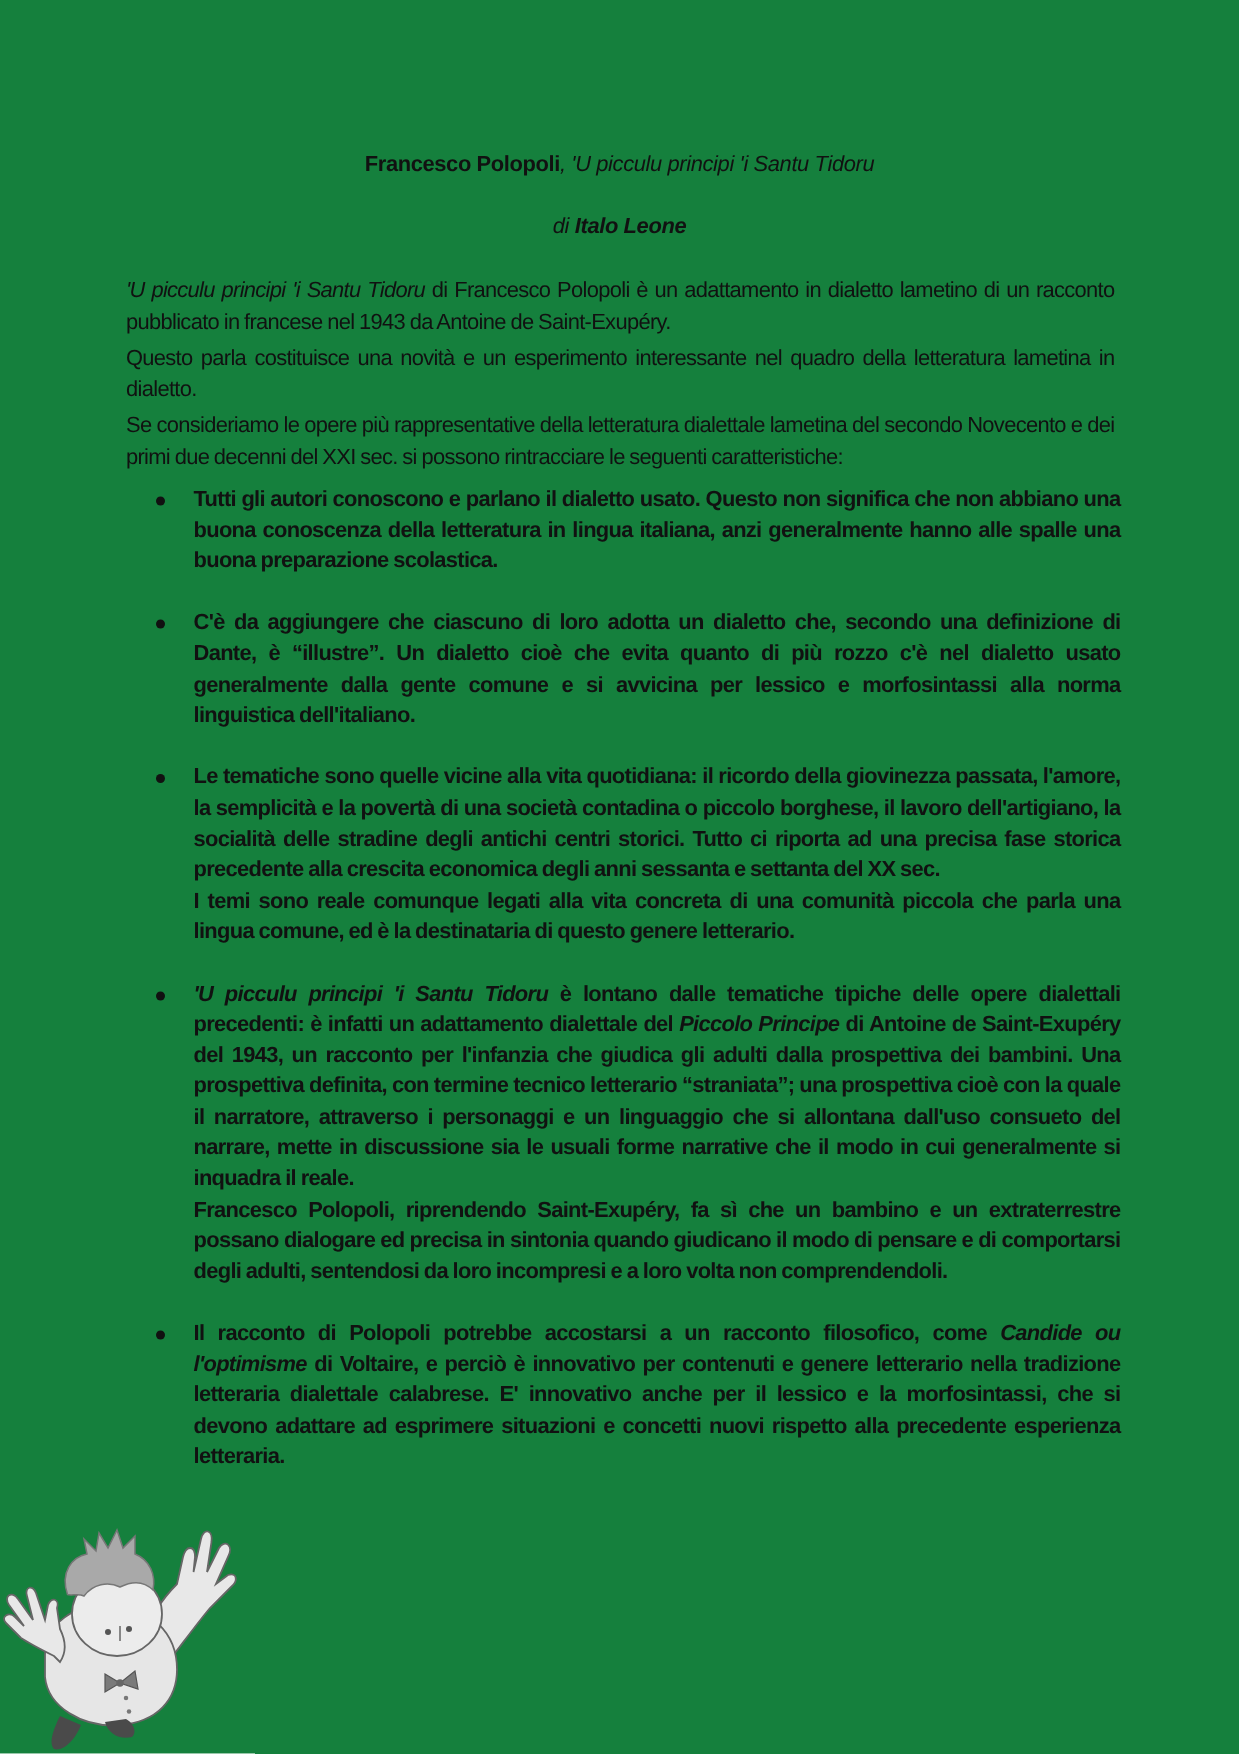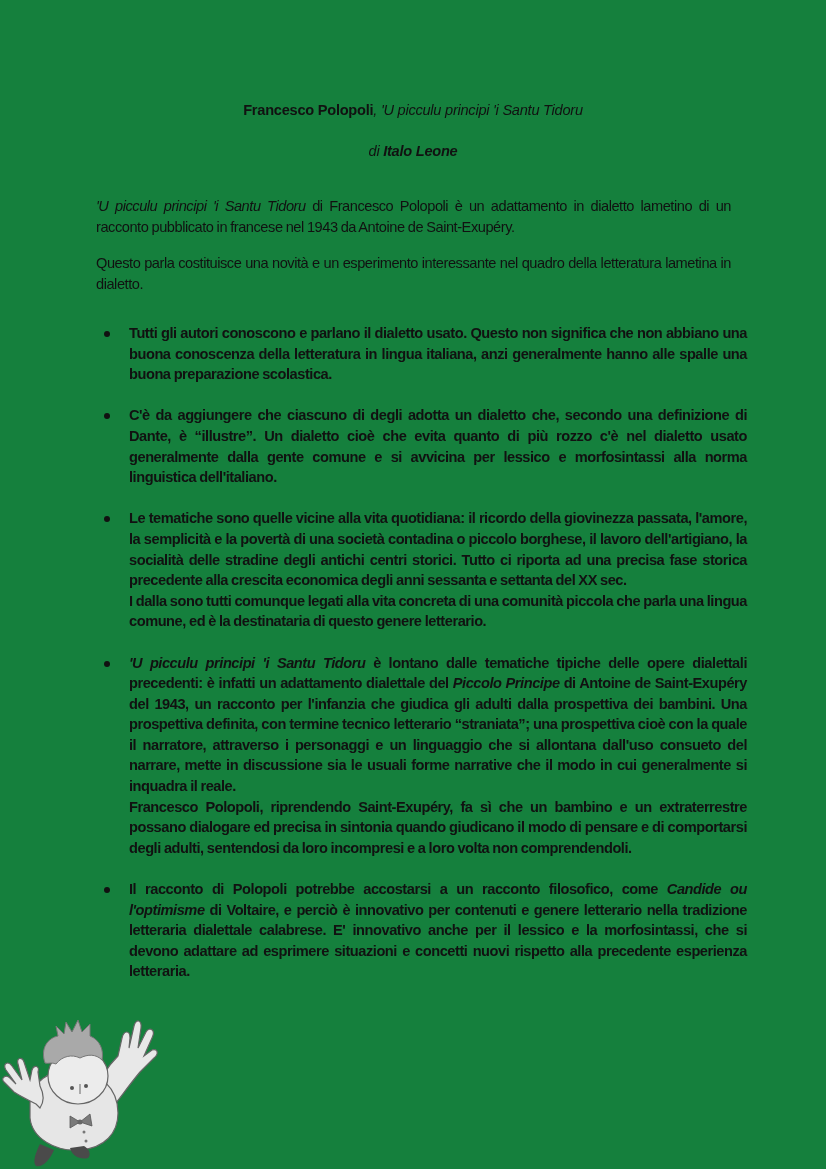--- a/index.html
+++ b/index.html
@@ -49,21 +49,21 @@
       position: absolute;
       top: 180px;
       left: 80px;
       width: 667px;
       font-size: 14.6px;
       line-height: 20.6px;
       text-align: justify;
       letter-spacing: -0.45px;
       word-spacing: -0.5px;
     }
-    .intro p { margin: 16px; }
+    .intro p { margin: 4px; }
     .list {
       position: absolute;
       top: 323px;
       left: 80px;
       width: 667px;
       margin: 0;
       padding: 0;
       list-style: none;
       font-size: 14.6px;
       line-height: 20.6px;
@@ -104,35 +104,36 @@
     <span class="b">Francesco Polopoli</span><span class="i">, </span><span class="i">'U picculu principi 'i Santu Tidoru</span>
   </div>
 
   <div class="byline">
     <span class="i">di </span><span class="b i">Italo Leone</span>
   </div>
 
   <div class="intro">
     <p><span class="i">'U picculu principi 'i Santu Tidoru</span><span> di Francesco Polopoli è un adattamento in dialetto lametino di un racconto pubblicato in francese nel 1943 da Antoine de Saint-Exupéry.</span></p>
     <p>Questo parla costituisce una novità e un esperimento interessante nel quadro della letteratura lametina in dialetto.</p>
+    <p>Se consideriamo le opere più rappresentative della letteratura dialettale lametina del secondo Novecento e dei primi due decenni del XXI sec. si possono rintracciare le seguenti caratteristiche:</p>
   </div>
 
   <ul class="list">
     <li>
       <span class="bullet"></span>
       <p>Tutti gli autori conoscono e parlano il dialetto usato. Questo non significa che non abbiano una buona conoscenza della letteratura in lingua italiana, anzi generalmente hanno alle spalle una buona preparazione scolastica.</p>
     </li>
     <li>
       <span class="bullet"></span>
-      <p>C'è da aggiungere che ciascuno di degli adotta un dialetto che, secondo una definizione di Dante, è “illustre”. Un dialetto cioè che evita quanto di più rozzo c'è nel dialetto usato generalmente dalla gente comune e si avvicina per lessico e morfosintassi alla norma linguistica dell'italiano.</p>
+      <p>C'è da aggiungere che ciascuno di loro adotta un dialetto che, secondo una definizione di Dante, è “illustre”. Un dialetto cioè che evita quanto di più rozzo c'è nel dialetto usato generalmente dalla gente comune e si avvicina per lessico e morfosintassi alla norma linguistica dell'italiano.</p>
     </li>
     <li>
       <span class="bullet"></span>
       <p>Le tematiche sono quelle vicine alla vita quotidiana: il ricordo della giovinezza passata, l'amore, la semplicità e la povertà di una società contadina o piccolo borghese, il lavoro dell'artigiano, la socialità delle stradine degli antichi centri storici. Tutto ci riporta ad una precisa fase storica precedente  alla crescita economica degli anni sessanta e settanta del XX sec.</p>
-      <p>I dalla sono tutti comunque legati alla vita concreta di una comunità piccola che parla una lingua comune, ed è la destinataria di questo genere letterario.</p>
+      <p>I temi sono reale comunque legati alla vita concreta di una comunità piccola che parla una lingua comune, ed è la destinataria di questo genere letterario.</p>
     </li>
     <li>
       <span class="bullet"></span>
       <p><span class="i">'U picculu principi 'i Santu Tidoru</span><span>  è  lontano dalle tematiche tipiche delle opere dialettali precedenti: è infatti un adattamento dialettale del </span><span class="i">Piccolo Principe</span><span> di Antoine de Saint-Exupéry del 1943, un racconto per l'infanzia che giudica gli adulti dalla prospettiva dei bambini. Una prospettiva definita, con termine tecnico letterario “straniata”; una prospettiva cioè con la quale il narratore, attraverso i personaggi e un linguaggio che si allontana dall'uso consueto del narrare, mette in discussione sia le usuali forme narrative che il modo in cui generalmente si inquadra il reale.</span></p>
       <p>Francesco Polopoli, riprendendo Saint-Exupéry, fa sì che un bambino e un extraterrestre possano dialogare ed precisa in sintonia quando giudicano il modo di pensare e di comportarsi degli adulti, sentendosi da loro incompresi e a loro volta non comprendendoli.</p>
     </li>
     <li>
       <span class="bullet"></span>
       <p><span>Il racconto di Polopoli potrebbe accostarsi a un racconto filosofico, come  </span><span class="i">Candide ou l'optimisme</span><span> di Voltaire, e perciò è innovativo per contenuti e genere letterario nella tradizione letteraria dialettale calabrese. E' innovativo anche per il lessico e la morfosintassi, che si devono adattare ad esprimere situazioni e concetti nuovi rispetto alla precedente esperienza letteraria.</span></p>
     </li>

